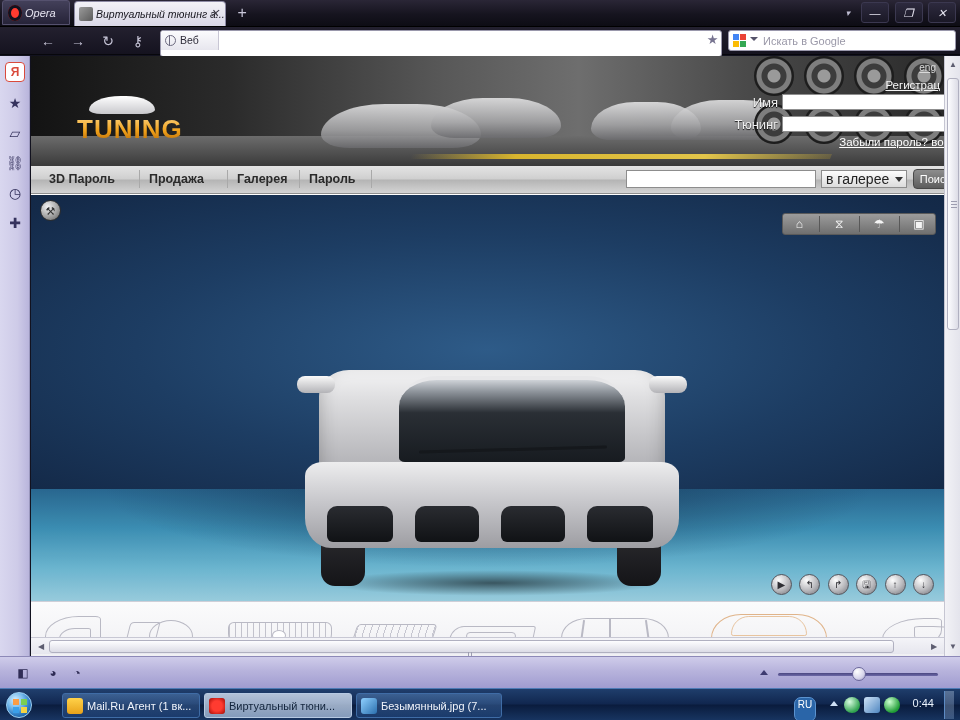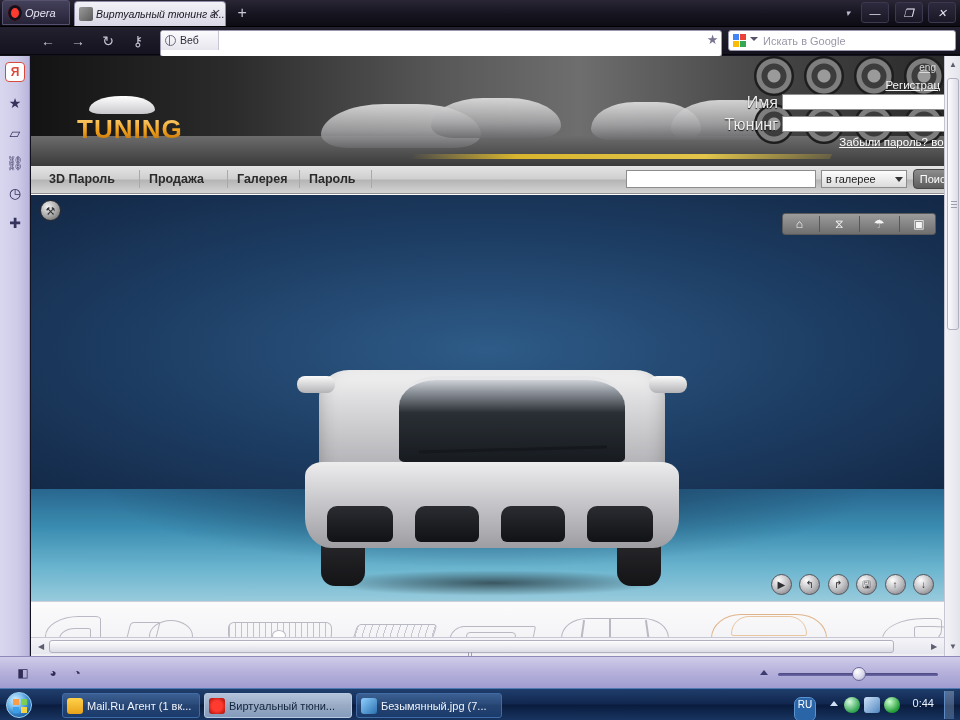--- a/index.html
+++ b/index.html
@@ -199,21 +199,21 @@
     position:absolute; left:36px; top:26px; width:66px; height:18px;
     background: linear-gradient(to bottom,#fff,#c8c8cc);
     border-radius: 50% 46% 20% 20% / 80% 80% 24% 24%;
   }
 
   
   .eng-link { position:absolute; right:8px; top:6px; color:#d9d9d9; font-size:10px; }
   .reg-link { position:absolute; right:4px; top:23px; color:#f4f4f4; font-size:11.5px;
               text-decoration: underline; white-space:nowrap; }
   .login-row { position:absolute; right:-10px; height:17px; }
-  .login-lbl { position:absolute; right:176px; top:0; color:#eee; font-size:16px; line-height:17px;
+  .login-lbl { position:absolute; right:176px; top:0; color:#eee; font-size:13px; line-height:17px;
                text-shadow:0 1px 1px rgba(0,0,0,.9); white-space:nowrap; }
   .login-inp { position:absolute; right:-18px; top:0; width:190px; height:16px;
                background:#fff; border:1px solid #8f8f8f; }
   .forgot { position:absolute; right:-6px; top:80px; font-size:11.5px; color:#fff;
             text-decoration:underline; white-space:nowrap; }
 
   
   .site-nav {
     position:absolute; left:0; top:110px; width:913px; height:28px;
     background: linear-gradient(to bottom,#e4e4e4 0%,#cfcfcf 48%,#b4b4b4 52%,#d4d4d4 100%);
@@ -224,21 +224,21 @@
     text-decoration:none; white-space:nowrap;
   }
   .nav-sep { position:absolute; top:4px; width:1px; height:18px; background:#a9a9a9; }
   .gsearch-inp {
     position:absolute; left:595px; top:4px; width:190px; height:18px;
     background:#fff; border:1px solid #8d8d8d;
   }
   .gsearch-sel {
     position:absolute; left:790px; top:4px; width:86px; height:18px;
     background: linear-gradient(to bottom,#fdfdfd,#dcdcdc);
-    border:1px solid #8d8d8d; font-size:11px; line-height:17px; color:#222; padding-left:4px;
+    border:1px solid #8d8d8d; font-size:14px; line-height:17px; color:#222; padding-left:4px;
   }
   .gsearch-sel .car {
     position:absolute; right:3px; top:6px; width:0; height:0;
     border-left:4px solid transparent; border-right:4px solid transparent; border-top:5px solid #333;
   }
   .gsearch-btn {
     position:absolute; left:882px; top:3px; width:44px; height:20px;
     background: linear-gradient(to bottom,#8d8d8d,#5d5d5d);
     border:1px solid #484848; border-radius:4px;
     color:#fff; font-size:11px; line-height:19px; text-align:center; overflow:hidden;

